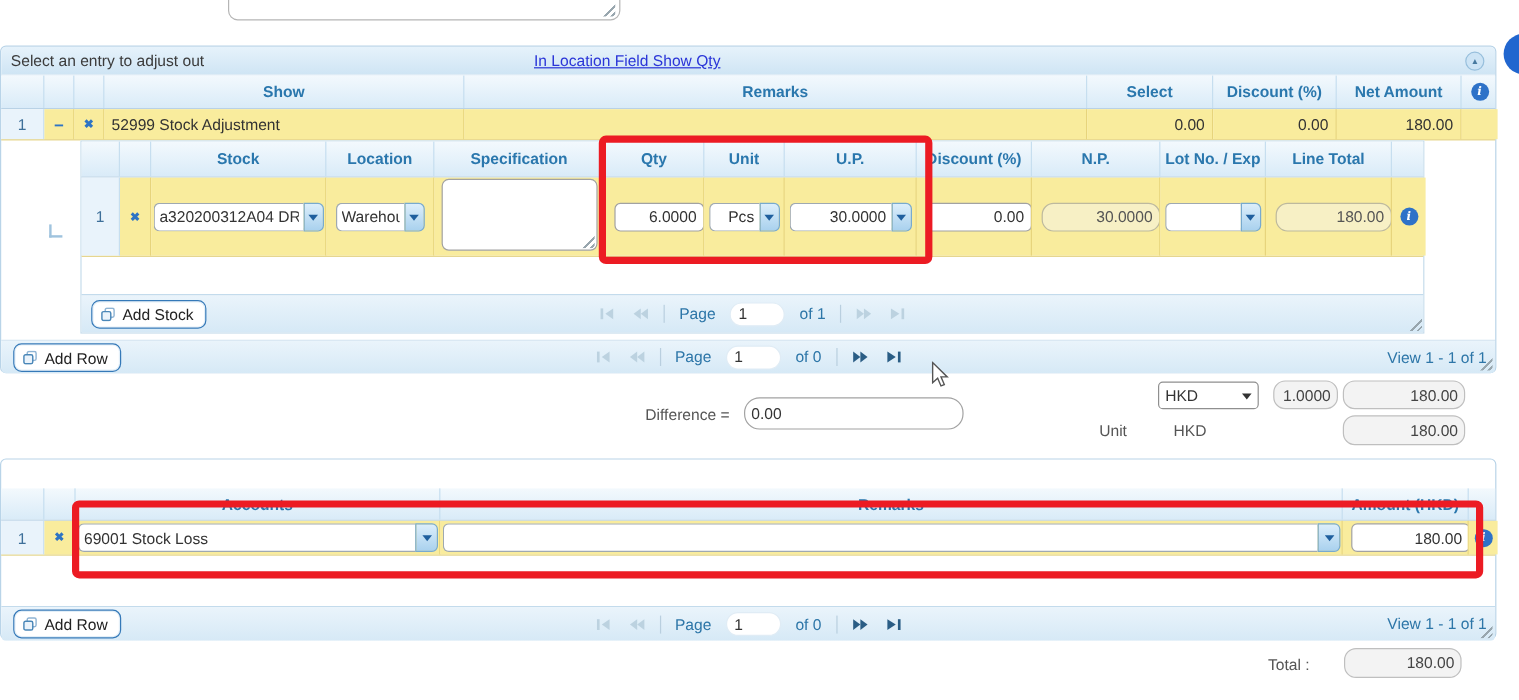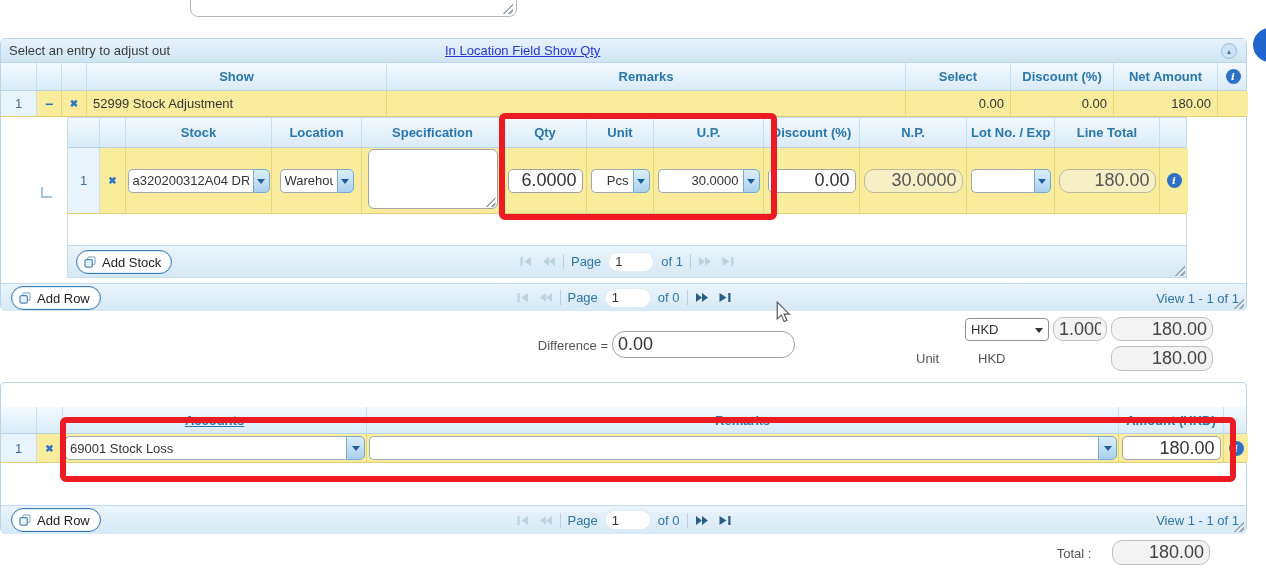--- a/index.html
+++ b/index.html
@@ -33,45 +33,45 @@
   .row-bb{border-bottom:1px solid #e0cd74;}
 
   .blue-x{color:#2e74c4;font-size:10px;font-weight:bold;cursor:pointer;}
   .blue-minus{color:#2e74c4;font-size:14px;font-weight:bold;cursor:pointer;}
   .info-i{width:15px;height:15px;border-radius:50%;background:#2e72c8;color:#fff;flex:0 0 auto;
           font-family:"DejaVu Serif",serif;font-style:italic;font-weight:bold;font-size:10px;
           display:flex;align-items:center;justify-content:center;cursor:pointer;}
 
   
   .inp{box-sizing:border-box;height:24px;border:1px solid #a2a2a2;border-radius:5px;
-       font-family:"Liberation Sans",sans-serif;font-size:18px;color:#333;padding:0 5px;
-       outline:none;background:#fff;}
+       font-family:"Liberation Sans",sans-serif;font-size:13px;color:#333;padding:0 5px;
+       outline:none;background:#fff;margin-left:8px;}
   .tr-i{text-align:right;}
   .ro-beige{background:#f7f0c5;border-color:#bdb99e;color:#555;border-radius:10px;}
   .ro-gray{background:#f3f3f3;border-color:#bfbfbf;color:#444;border-radius:10px;text-align:right;}
   .combo{display:flex;height:24px;}
   .combo .ci{box-sizing:border-box;height:24px;border:1px solid #9fa9b1;border-right:none;
              border-radius:5px 0 0 5px;padding:0 4px;font-family:"Liberation Sans",sans-serif;
              font-size:13px;color:#333;outline:none;min-width:0;}
   .dd-btn{width:17px;height:24px;box-sizing:border-box;flex:0 0 auto;cursor:pointer;
           background:linear-gradient(#dceefb,#a9d1ee);border:1px solid #78aacf;
           border-radius:0 5px 5px 0;display:flex;align-items:center;justify-content:center;}
   .dd-btn::after{content:"";border:4px solid transparent;border-top:5px solid #1f5f9e;margin-top:5px;}
   .fakesel{box-sizing:border-box;position:absolute;height:23px;border:1px solid #8f8f8f;border-radius:4px;
            background:#fff;display:flex;align-items:center;padding:0 5px;cursor:pointer;}
   .fakesel .chev{margin-left:auto;width:0;height:0;border:4px solid transparent;border-top:5px solid #333;margin-top:5px;}
 
   
-  .add-btn{position:absolute;height:24px;border:1px solid #3579b8;border-radius:12px;background:#fff;
+  .add-btn{position:absolute;height:24px;border:1px solid #3579b8;border-radius:7px;background:#fff;
            display:flex;align-items:center;gap:6px;padding:0 10px 0 7px;color:#222;font-size:13px;
            cursor:pointer;box-shadow:inset 0 0 0 1px #e3eff8;box-sizing:border-box;}
   .pager-bar{position:absolute;left:0;right:0;background:linear-gradient(#eaf4fb,#d6e9f6);
              border-top:1px solid #c3dbec;box-sizing:border-box;}
   .pager{position:absolute;left:50%;top:50%;transform:translate(-50%,-50%);
-         display:flex;align-items:center;gap:7px;color:#2d76a8;}
+         display:flex;align-items:center;gap:12px;color:#2d76a8;}
   .pg-input{width:46px;height:20px;box-sizing:border-box;border:1px solid #e0ecf5;border-radius:10px;
             padding:0 6px;font-family:"Liberation Sans",sans-serif;font-size:13px;color:#333;outline:none;}
   .sep{width:1px;height:15px;background:#b9cfdf;}
   .pbtn{display:block;cursor:pointer;}
   .pbtn polygon,.pbtn rect{fill:#2a5d85;}
   .pbtn.dis polygon,.pbtn.dis rect{fill:#bcd2e0;}
   .view-label{position:absolute;right:7px;top:50%;transform:translateY(-50%);color:#2d76a8;}
 
   
   .grip{position:absolute;width:11px;height:11px;cursor:nwse-resize;
@@ -301,21 +301,21 @@
 
   <div class="lbl" style="left:916px;top:351px;">Unit</div>
   <div class="lbl" style="left:978px;top:351px;">HKD</div>
   <input class="inp ro-gray" style="position: absolute; left: 1111px; top: 346px; width: 102px; height: 25px;" readonly="" value="180.00">
 
   <div class="panel" id="panel2">
 
     <div class="grow hd-row" style="top:24px;height:27px;">
       <div class="c" style="flex:0 0 36px;"></div>
       <div class="c" style="flex:0 0 26px;"></div>
-      <div class="c" style="flex:0 0 304px;text-decoration:underline;">Accounts</div>
+      <div class="c" style="flex:0 0 304px;">Accounts</div>
       <div class="c" style="flex:0 0 752px;">Remarks</div>
       <div class="c" style="flex:0 0 105px;">Amount (HKD)</div>
       <div class="c" style="flex:0 0 24px;border-right:none;"></div>
     </div>
 
     <div class="grow row-bb" style="top:51px;height:29px;">
       <div class="c nb" style="flex:0 0 36px;">1</div>
       <div class="c y" style="flex:0 0 26px;">
           <span class="blue-x">✖</span>
         </div>

